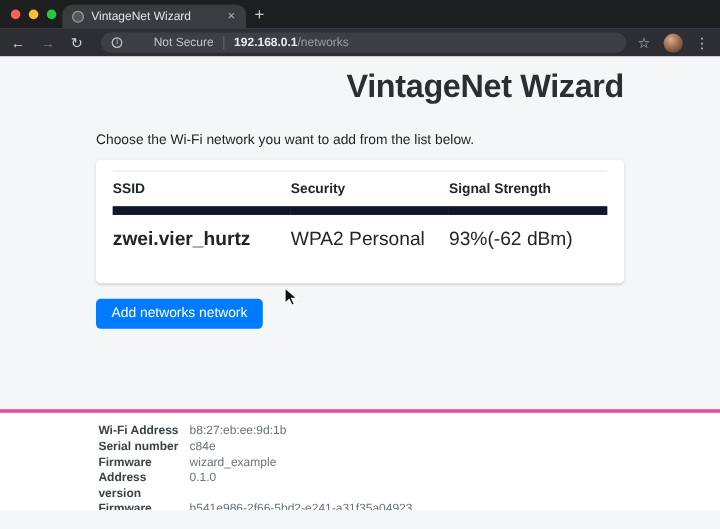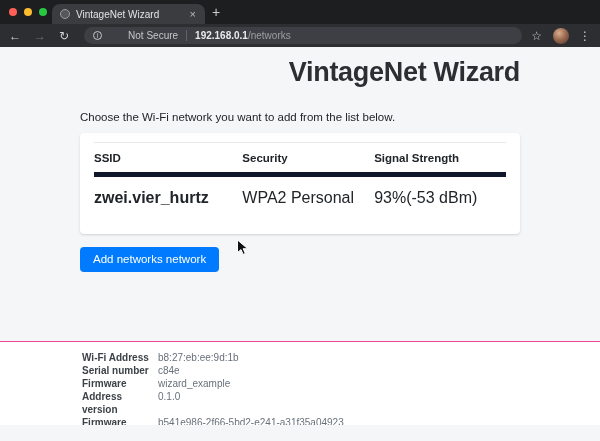--- a/index.html
+++ b/index.html
@@ -123,21 +123,21 @@
     background: #fff;
     border-radius: 4px;
     box-shadow: 0 1px 3px rgba(0,0,0,0.10), 0 1px 2px rgba(0,0,0,0.06);
     padding: 9px 14px 27px 14px;
   }
   table.networks { width: 100%; border-collapse: collapse; border-top: 1px solid #e8eaec; }
   table.networks th {
     text-align: left;
     font-size: 11.5px; font-weight: 700; color: #212529;
     padding: 9px 0 8px 0;
-    border-bottom: 5px solid #0f172a;
+    border-bottom: 7px solid #0f172a;
   }
   table.networks td {
     font-size: 16px; color: #212529;
     padding: 12px 0 0 0;
     margin-top: 32px;
   }
   td.ssid { font-weight: 700; }
   .col-ssid { width: 36%; } .col-sec { width: 32%; } .col-sig { width: 32%; }
 
   .add-btn {
@@ -150,21 +150,21 @@
     font-family: "Liberation Sans", "DejaVu Sans", sans-serif;
     font-size: 11.5px;
     padding: 6px 13px 7px 13px;
     cursor: pointer;
   }
 
   
   .footer {
     height: 84px;
     background: #fff;
-    border-top: 1px solid #ec4899;
+    border-top: 3px solid #ec4899;
     padding: 9px 0 0 82px;
     overflow: hidden;
   }
   .frow { display: flex; }
   .flabel {
     width: 68px; flex: 0 0 auto;
     font-size: 10px; font-weight: 700; color: #3c4248;
     line-height: 13px;
   }
   .fvalue {
@@ -227,21 +227,21 @@
               <tr>
                 <th>SSID</th>
                 <th>Security</th>
                 <th>Signal Strength</th>
               </tr>
             </thead>
             <tbody>
               <tr>
                 <td class="ssid">zwei.vier_hurtz</td>
                 <td>WPA2 Personal</td>
-                <td>93%(-53 dBm)</td>
+                <td>93%(-62 dBm)</td>
               </tr>
             </tbody>
           </table>
         </div>
 
         <button class="add-btn">Add networks network</button>
       </div>
     </div>
 
     <div class="footer">

